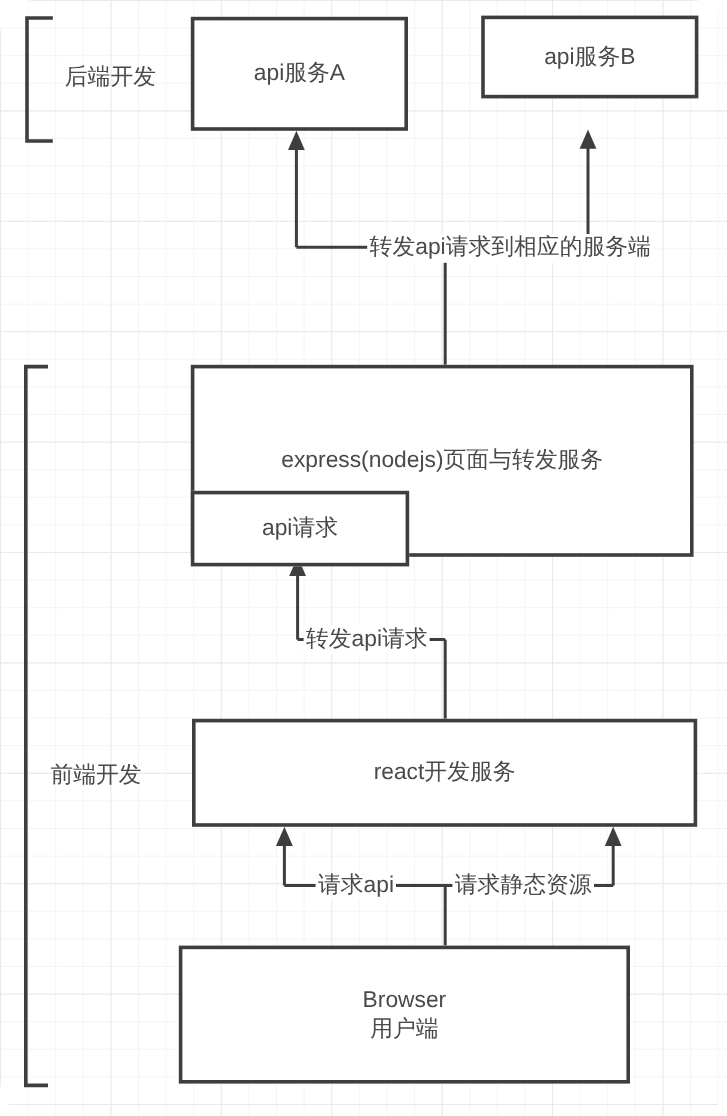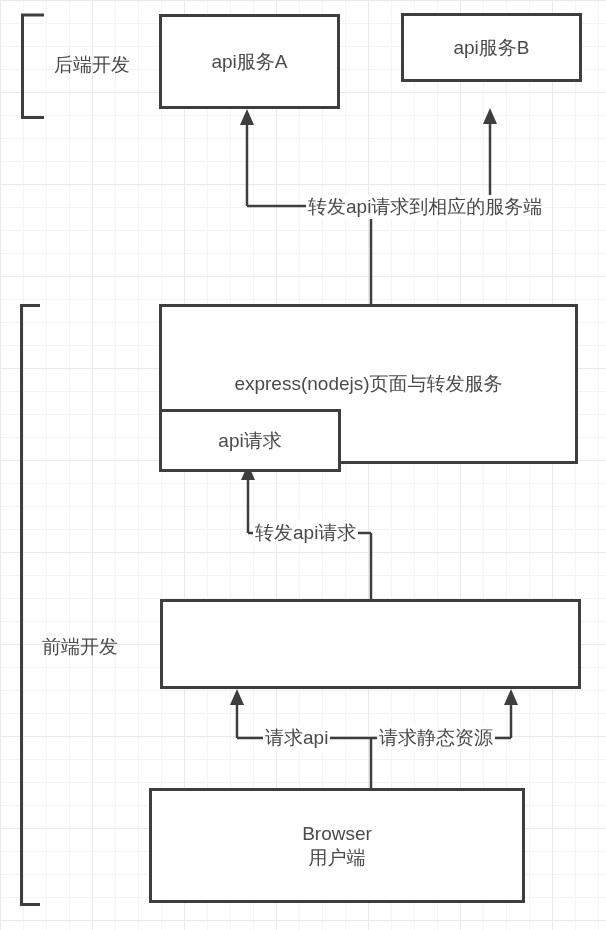--- a/index.html
+++ b/index.html
@@ -10,20 +10,21 @@
     overflow: hidden;
     background-color: #ffffff;
     background-image:
       linear-gradient(to right, #e9e9e9 1px, transparent 1px),
       linear-gradient(to bottom, #e9e9e9 1px, transparent 1px),
       linear-gradient(to right, #f4f4f4 1px, transparent 1px),
       linear-gradient(to bottom, #f4f4f4 1px, transparent 1px);
     background-size: 92px 92px, 92px 92px, 23px 23px, 23px 23px;
     font-family: "Liberation Sans", "DejaVu Sans", sans-serif;
     color: #4a4a4a;
+    border-radius: 29px;
   }
   .connector-layer {
     position: absolute;
     left: 0; top: 0;
     width: 606px; height: 930px;
     z-index: 1;
   }
   .connector-layer path {
     stroke: #3e3e3e;
     stroke-width: 2.5;
@@ -127,20 +128,21 @@
 
   <div class="node box-express">
     <span>express(nodejs)页面与转发服务</span>
   </div>
 
   <div class="node sub box-apireq">
     <span>api请求</span>
   </div>
 
   <div class="node box-react">
+    <span>react开发服务</span>
   </div>
 
   <div class="node box-browser">
     <span>Browser</span>
     <span>用户端</span>
   </div>
 
   <div class="edge-label lbl-forward-services">转发api请求到相应的服务端</div>
   <div class="edge-label lbl-forward-api">转发api请求</div>
   <div class="edge-label lbl-request-api">请求api</div>

